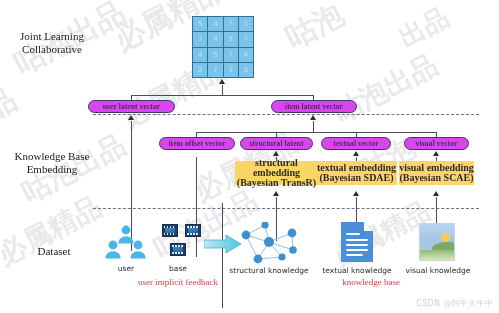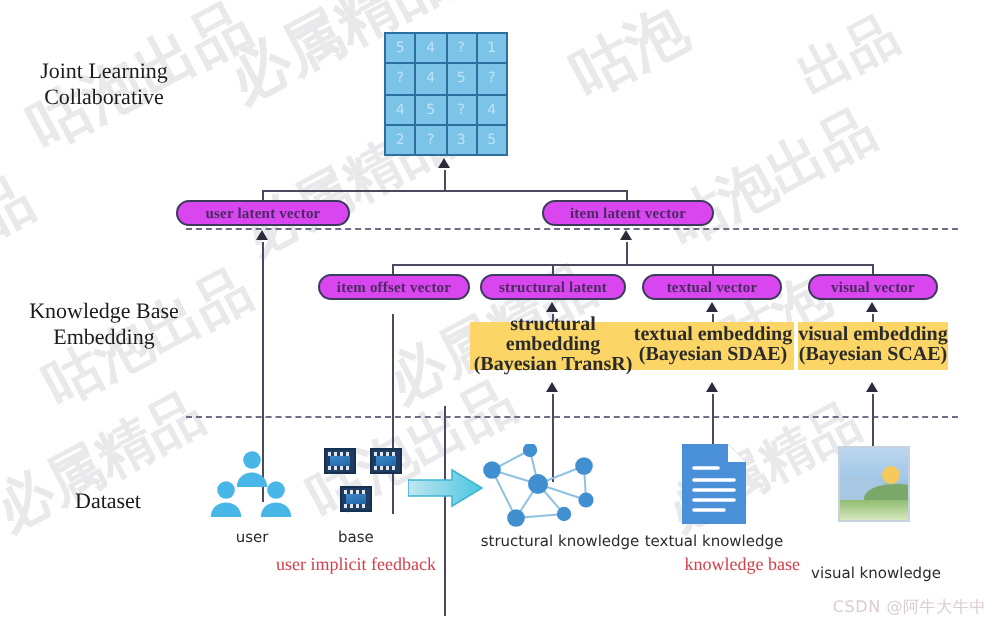--- a/index.html
+++ b/index.html
@@ -397,21 +397,21 @@
         <circle cx="31" cy="20" r="5"></circle>
         <circle cx="8" cy="13" r="4.4"></circle>
         <circle cx="27" cy="3" r="3.6"></circle>
         <circle cx="54" cy="11" r="4.4"></circle>
         <circle cx="55" cy="28" r="3.8"></circle>
         <circle cx="20" cy="37" r="4.4"></circle>
         <circle cx="44" cy="35" r="3.6"></circle>
       </g>
     </svg>
   </div>
-  <div class="cap" style="left:226px; top:266px; width:86px;margin-left:11px;">
+  <div class="cap" style="left:226px; top:266px; width:86px;">
     <span>structural knowledge</span>
   </div>
 
   <div style="position:absolute; left:340px; top:221px; width:34px; height:42px;">
     <svg width="34" height="42" viewBox="0 0 34 42">
       <path d="M1 1 H24 L33 10 V41 H1 Z" fill="#4a90d9"></path>
       <path d="M24 1 L33 10 H24 Z" fill="#ffffff"></path>
       <g stroke="#ffffff" stroke-width="1.8" stroke-linecap="round">
         <line x1="7" y1="13" x2="19" y2="13"></line>
         <line x1="7" y1="19" x2="27" y2="19"></line>
@@ -424,21 +424,21 @@
   <div class="cap" style="left:314px; top:266px; width:86px;">
     <span>textual knowledge</span>
   </div>
 
   <div class="photo" style="left:419px; top:223px; width:36px; height:38px;">
     <div class="sun" style="left:21px; top:9px; width:9px; height:9px;"></div>
     <div class="hill" style="left:-6px; top:14px; width:30px; height:16px; background:#a8c7e3;"></div>
     <div class="hill" style="left:12px; top:18px; width:32px; height:14px; background:#7aa86a;"></div>
     <div style="position:absolute; left:0; bottom:0; width:100%; height:10px; background:linear-gradient(#8fbd72,#d6e7bc);"></div>
   </div>
-  <div class="cap" style="left:398px; top:266px; width:80px;margin-top:16px;">
+  <div class="cap" style="left:398px; top:266px; width:80px;">
     <span>visual knowledge</span>
   </div>
 
   <div class="redcap" style="left:300px; top:277px; width:100px;">
     <span>knowledge base</span>
   </div>
 
   <div class="wm-csdn">CSDN @阿牛大牛中</div>
 
 </div>

